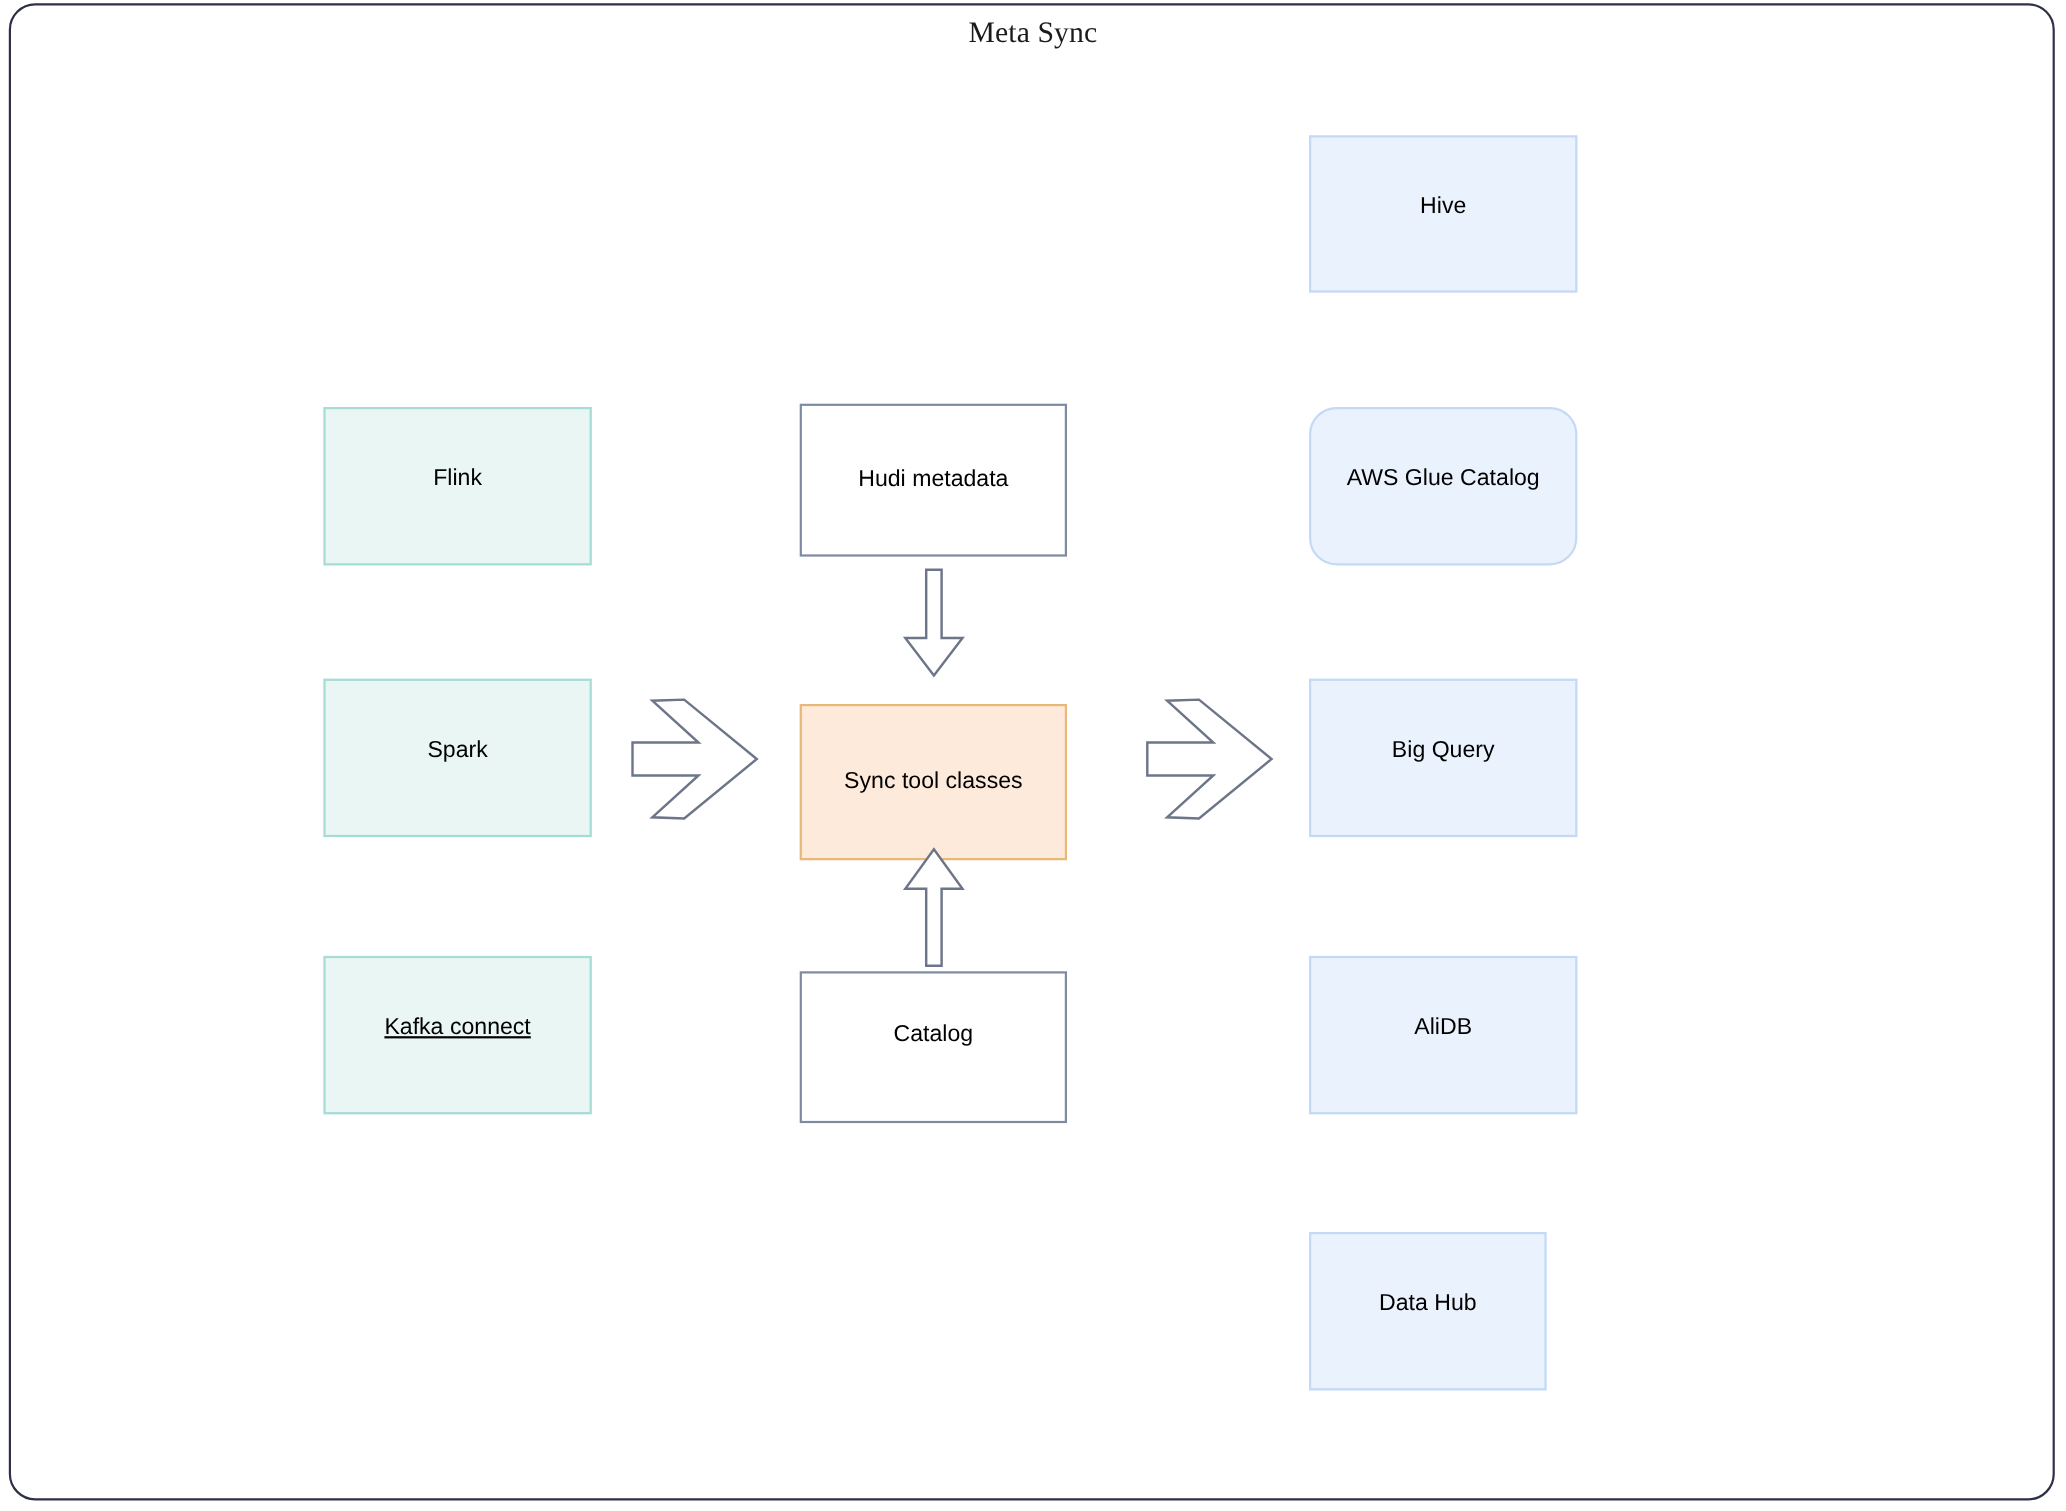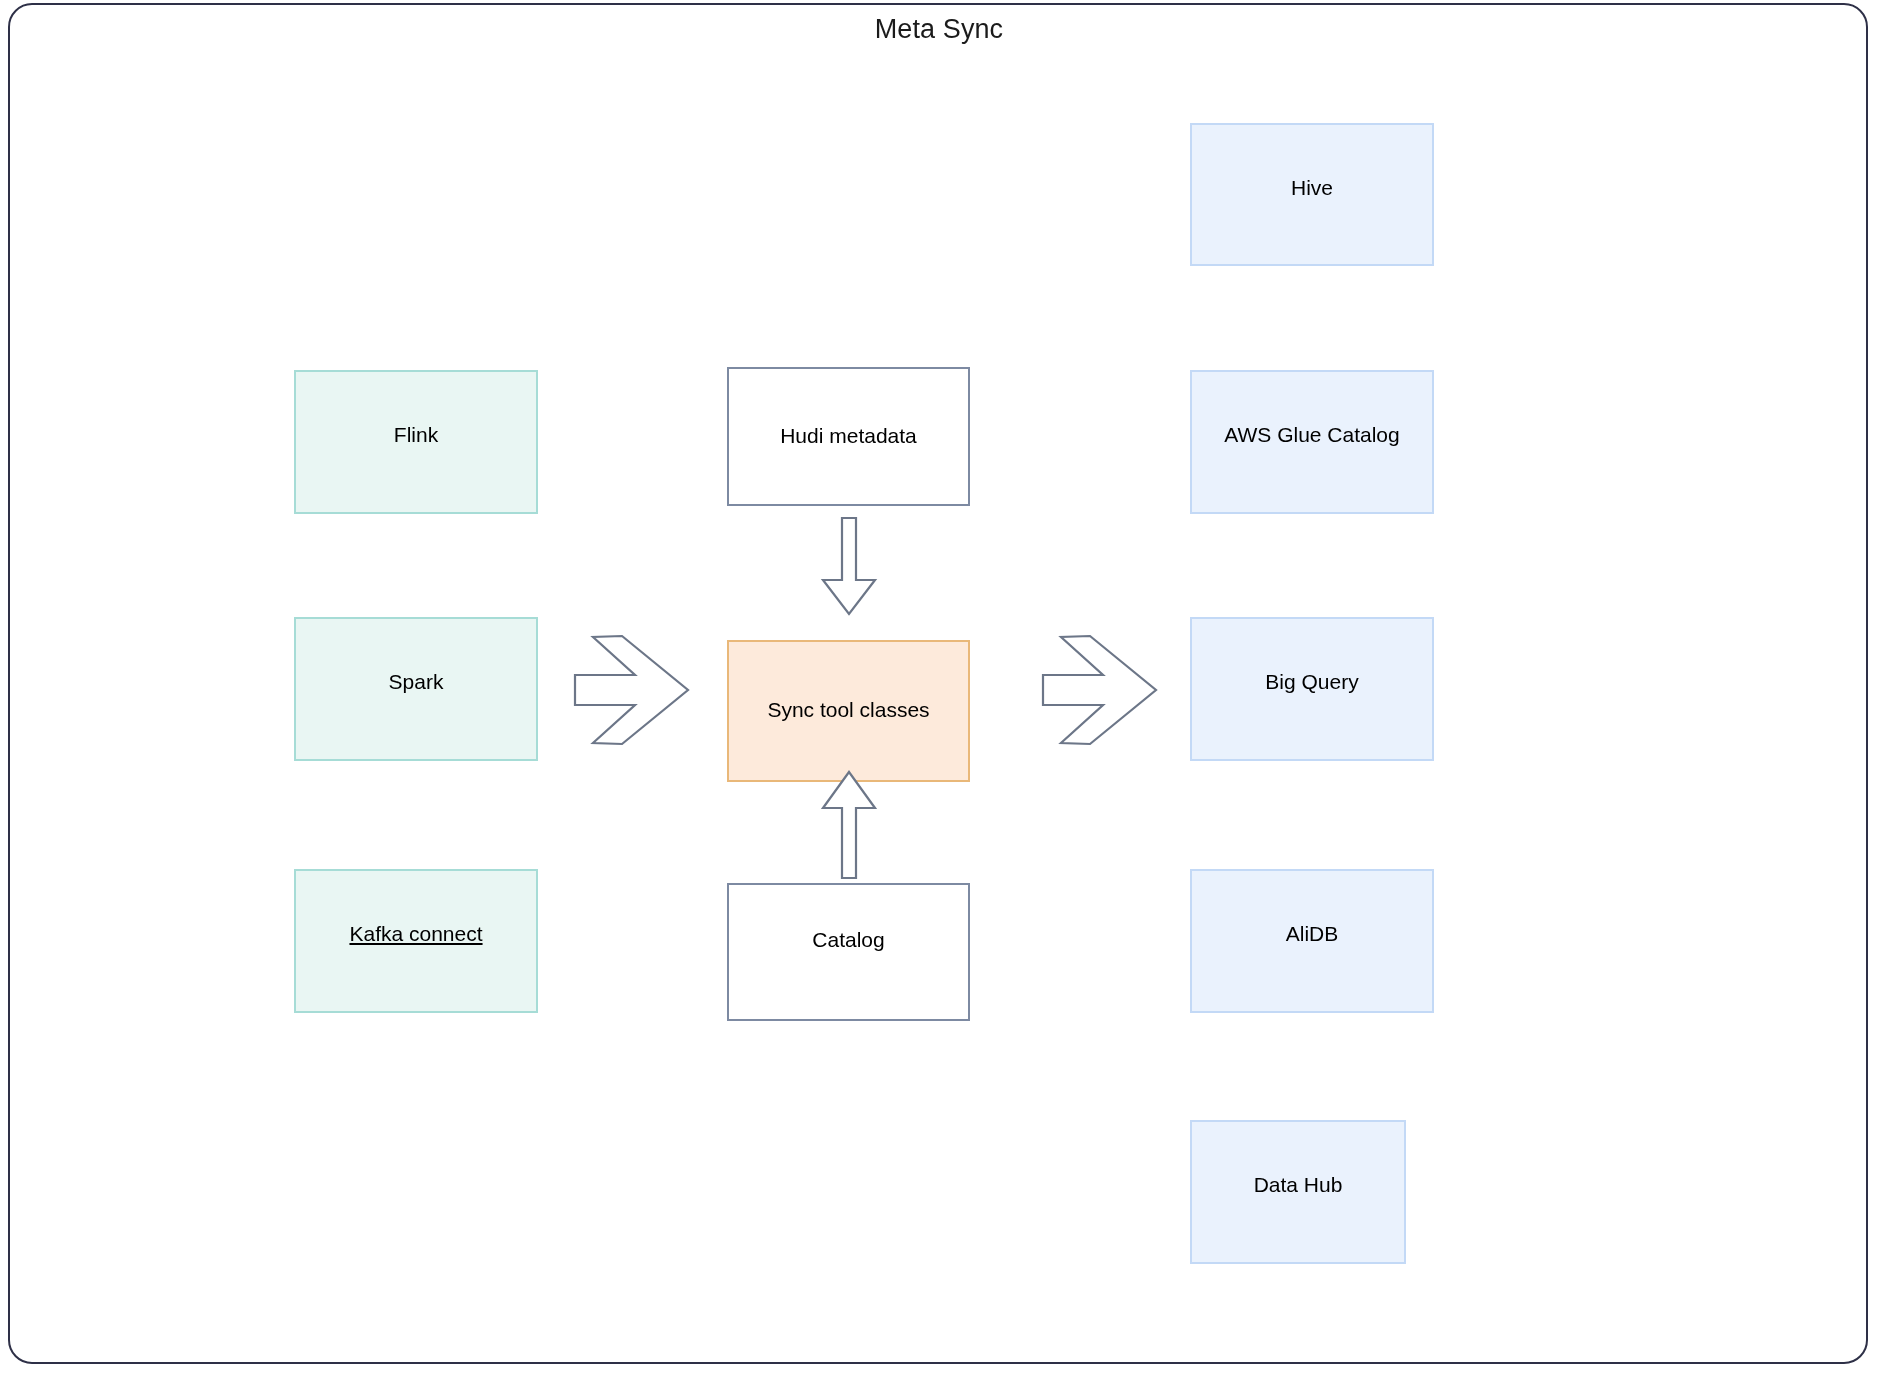--- a/index.html
+++ b/index.html
@@ -35,20 +35,21 @@
   #diagram-title {
     position: absolute;
     left: 0;
     top: 14px;
     width: 1878px;
     text-align: center;
     font-size: 27px;
     color: #1b1b1b;
     letter-spacing: 0.1px;
     white-space: nowrap;
+    font-family: Liberation Serif, serif;
   }
   
   .node {
     position: absolute;
     box-sizing: border-box;
     display: flex;
     align-items: center;
     justify-content: center;
     font-size: 21px;
     line-height: 1.2;
@@ -118,21 +119,21 @@
   </div>
 
   <div class="node plain" style="left:727px; top:883px; width:243px; height:138px;">
     <span class="node-label" style="top:-12px;">Catalog</span>
   </div>
 
   <div class="node target" style="left:1190px; top:123px; width:244px; height:143px;">
     <span class="node-label" style="top:-7px;">Hive</span>
   </div>
 
-  <div class="node target" style="left:1190px; top:370px; width:244px; height:144px;">
+  <div class="node target" style="left:1190px; top:370px; width:244px; height:144px;border-radius:25px;">
     <span class="node-label" style="top:-7px;">AWS Glue Catalog</span>
   </div>
 
   <div class="node target" style="left:1190px; top:617px; width:244px; height:144px;">
     <span class="node-label" style="top:-7px;">Big Query</span>
   </div>
 
   <div class="node target" style="left:1190px; top:869px; width:244px; height:144px;">
     <span class="node-label" style="top:-7px;">AliDB</span>
   </div>

